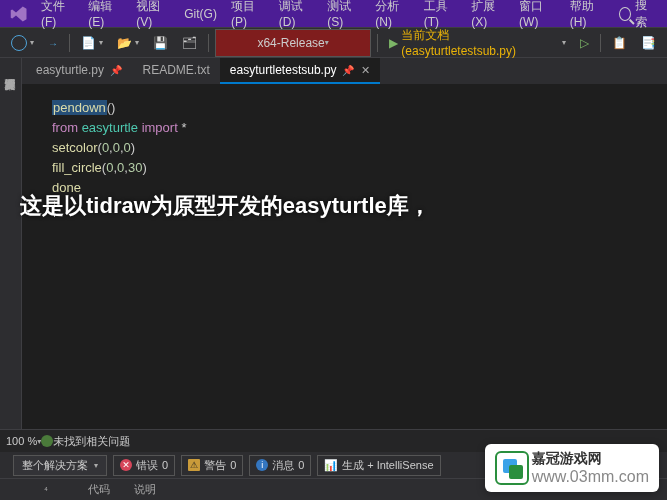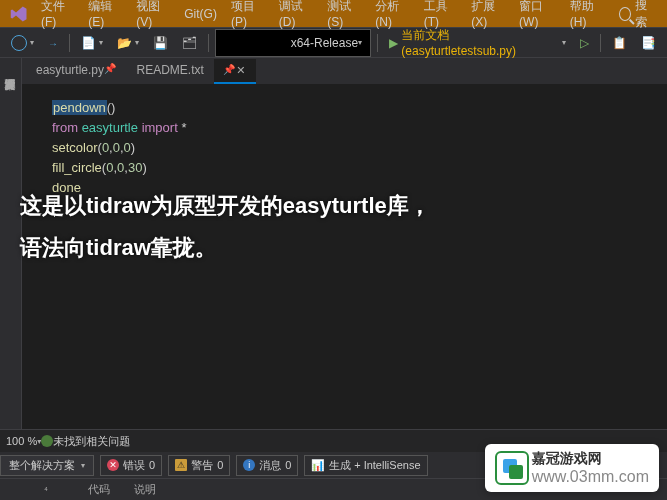--- a/index.html
+++ b/index.html
@@ -1,57 +1,57 @@
 <!DOCTYPE html>
 <html><head>
 <meta charset="utf-8">
 <style>
 *{margin:0;padding:0;box-sizing:border-box;font-family:"Microsoft YaHei","Segoe UI",sans-serif}
 body{width:667px;height:500px;background:#2d2d30;color:#ccc;font-size:12px;overflow:hidden;position:relative}
-.menubar{height:28px;background:#a16207;display:flex;align-items:center;padding:0 4px;border-bottom:1px solid #3e3e42}
+.menubar{height:28px;background:#4c1d95;display:flex;align-items:center;padding:0 4px;border-bottom:1px solid #3e3e42}
 .vs-logo{width:20px;height:20px;margin:0 6px;display:flex;align-items:center;justify-content:center}
 .vs-logo svg{width:18px;height:18px}
 .menubar .menu-item{padding:4px 7px;cursor:pointer;color:#ccc}
 .menubar .search{margin-left:auto;display:flex;align-items:center;padding:0 8px;color:#ccc}
 .search-icon{width:14px;height:14px;border:1.5px solid #ccc;border-radius:50%;position:relative;margin-right:4px}
 .search-icon::after{content:"";position:absolute;width:6px;height:1.5px;background:#ccc;bottom:-3px;right:-5px;transform:rotate(45deg)}
 .toolbar{height:30px;background:#2d2d30;display:flex;align-items:center;padding:0 6px;gap:4px;border-bottom:1px solid #3e3e42}
 .tb-btn{padding:3px 5px;display:flex;align-items:center;gap:3px;cursor:pointer;color:#ccc}
 .tb-sep{width:1px;height:18px;background:#555;margin:0 2px}
 .nav-circle{width:16px;height:16px;border:1.5px solid #4fa3d8;border-radius:50%}
 .nav-arrow{color:#4fa3d8;font-size:10px}
 .dropdown-arrow{font-size:8px;color:#aaa}
-.config-select{height:28px;background:#000000;border:1px solid #555;color:#ccc;padding:0 8px;width:160px;display:flex;align-items:center;justify-content:flex-end}
+.config-select{height:28px;background:#7f1d1d;border:1px solid #555;color:#ccc;padding:0 8px;width:160px;display:flex;align-items:center;justify-content:center}
 .play-btn{color:#7cb567;font-size:12px}
 .debug-target{color:#eab308}
 .main{display:flex;height:calc(500px - 28px - 30px)}
 .sidebar{width:22px;background:#2d2d30;border-right:1px solid #3e3e42;padding-top:4px}
 .sidebar-tab{writing-mode:vertical-rl;padding:8px 2px;font-size:11px;color:#aaa;cursor:pointer}
 .editor-area{flex:1;display:flex;flex-direction:column;background:#1e1e1e}
 .tabs{height:26px;background:#2d2d30;display:flex;align-items:end;padding-left:4px}
-.tab{padding:5px 10px;display:flex;align-items:flex-start;cursor:pointer;font-size:12px;color:#aaa;border-bottom:2px solid transparent}
+.tab{padding:5px 10px;display:flex;align-items:center;gap:6px;cursor:pointer;font-size:12px;color:#aaa;border-bottom:2px solid transparent}
 .tab.active{background:#1e1e1e;color:#fff;border-bottom:2px solid #007acc}
 .tab .pin{font-size:10px;color:#888}
 .tab .close{font-size:11px;color:#aaa}
 .code{flex:1;padding:14px 0 0 30px;font-family:Consolas,monospace;font-size:13px;line-height:20px;background:#1e1e1e;position:relative}
 .ln{color:#ccc;white-space:pre}
 .kw{color:#c586c0}
 .mod{color:#4ec9b0}
 .fn{color:#dcdcaa}
 .num{color:#b5cea8}
 .op{color:#ccc}
 .sel{background:#264f78;color:#fff;padding:0 1px}
 .cursor{display:inline-block;width:1px;height:16px;background:#fff;vertical-align:middle;margin-left:2px}
 .overlay-text{position:absolute;top:185px;left:20px;font-size:22px;font-weight:bold;color:#fff;line-height:42px;text-shadow:0 0 4px rgba(0,0,0,.8)}
 .bottom-panel{position:absolute;bottom:0;left:0;right:0;background:#2d2d30;border-top:1px solid #3e3e42}
 .status-row{height:22px;display:flex;align-items:center;padding:0 6px;font-size:11px;background:#252526}
 .zoom{color:#ccc}
 .status-icon{width:12px;height:12px;border-radius:50%;background:#4a7a3a;display:inline-block}
 .err-header{height:22px;display:flex;align-items:center;padding:0 8px;font-size:11px;background:#2d2d30;color:#b0b0b0}
-.err-toolbar{height:26px;display:flex;align-items:center;padding:0 0;gap:6px;background:#2d2d30}
+.err-toolbar{height:26px;display:flex;align-items:center;padding:0 13px;gap:6px;background:#2d2d30}
 .err-select{background:#333337;border:1px solid #555;color:#ccc;padding:2px 8px;font-size:11px;display:flex;align-items:center;gap:6px}
 .pill{display:flex;align-items:center;gap:4px;padding:2px 6px;font-size:11px;border:1px solid #555;cursor:pointer}
 .pill.err .dot{width:12px;height:12px;border-radius:50%;background:#d6465a;color:#fff;font-size:9px;display:flex;align-items:center;justify-content:center}
 .pill.warn .dot{width:12px;height:12px;background:#ca9b3a;border-radius:1px;font-size:9px;display:flex;align-items:center;justify-content:center;color:#1e1e1e}
 .pill.info .dot{width:12px;height:12px;border-radius:50%;background:#3476c0;color:#fff;font-size:9px;display:flex;align-items:center;justify-content:center}
 .pill.build .dot{color:#8a6db5}
 .err-cols{height:22px;display:flex;align-items:center;padding:0 6px;gap:24px;font-size:11px;color:#aaa;border-top:1px solid #3e3e42}
 .watermark{position:absolute;right:8px;bottom:8px;background:#fff;border-radius:6px;padding:6px 10px;display:flex;align-items:center;gap:3px;box-shadow:0 2px 8px rgba(0,0,0,.3)}
 .wm-logo{width:34px;height:34px;border:2px solid #2a8f3e;border-radius:6px;position:relative;background:#fff}
 .wm-logo::before{content:"";position:absolute;width:14px;height:14px;background:#3aa2e8;top:6px;left:6px;border-radius:2px}
@@ -125,38 +125,38 @@
   <div class="editor-area">
     <div class="tabs">
       <div class="tab">
         <span>easyturtle.py</span>
         <span class="pin">📌</span>
       </div>
       <div class="tab">
         <span>README.txt</span>
       </div>
       <div class="tab active">
+        <span>easyturtletestsub.py</span>
         <span class="pin">📌</span>
         <span class="close">✕</span>
       </div>
     </div>
     <div class="code">
       <div class="ln"><span class="sel"><span class="fn">pendown</span></span><span class="op">()</span></div>
       <div class="ln"><span class="kw">from</span> <span class="mod">easyturtle</span> <span class="kw">import</span> <span class="op">*</span></div>
       <div class="ln"><span class="fn">setcolor</span><span class="op">(</span><span class="num">0</span><span class="op">,</span><span class="num">0</span><span class="op">,</span><span class="num">0</span><span class="op">)</span></div>
       <div class="ln"><span class="fn">fill_circle</span><span class="op">(</span><span class="num">0</span><span class="op">,</span><span class="num">0</span><span class="op">,</span><span class="num">30</span><span class="op">)</span></div>
       <div class="ln"><span class="fn">done</span></div>
       <div class="ln"><span class="cursor"></span></div>
     </div>
   </div>
 </div>
 
 <div class="overlay-text">
   <div>这是以tidraw为原型开发的easyturtle库，</div>
-  <div>语法向tidraw靠拢。</div>
 </div>
 
 <div class="bottom-panel">
   <div class="status-row">
     <span class="zoom">100 %</span>
     <span class="dropdown-arrow">▾</span>
     <span class="status-icon"></span>
     <span>未找到相关问题</span>
   </div>
   <div class="err-toolbar">

